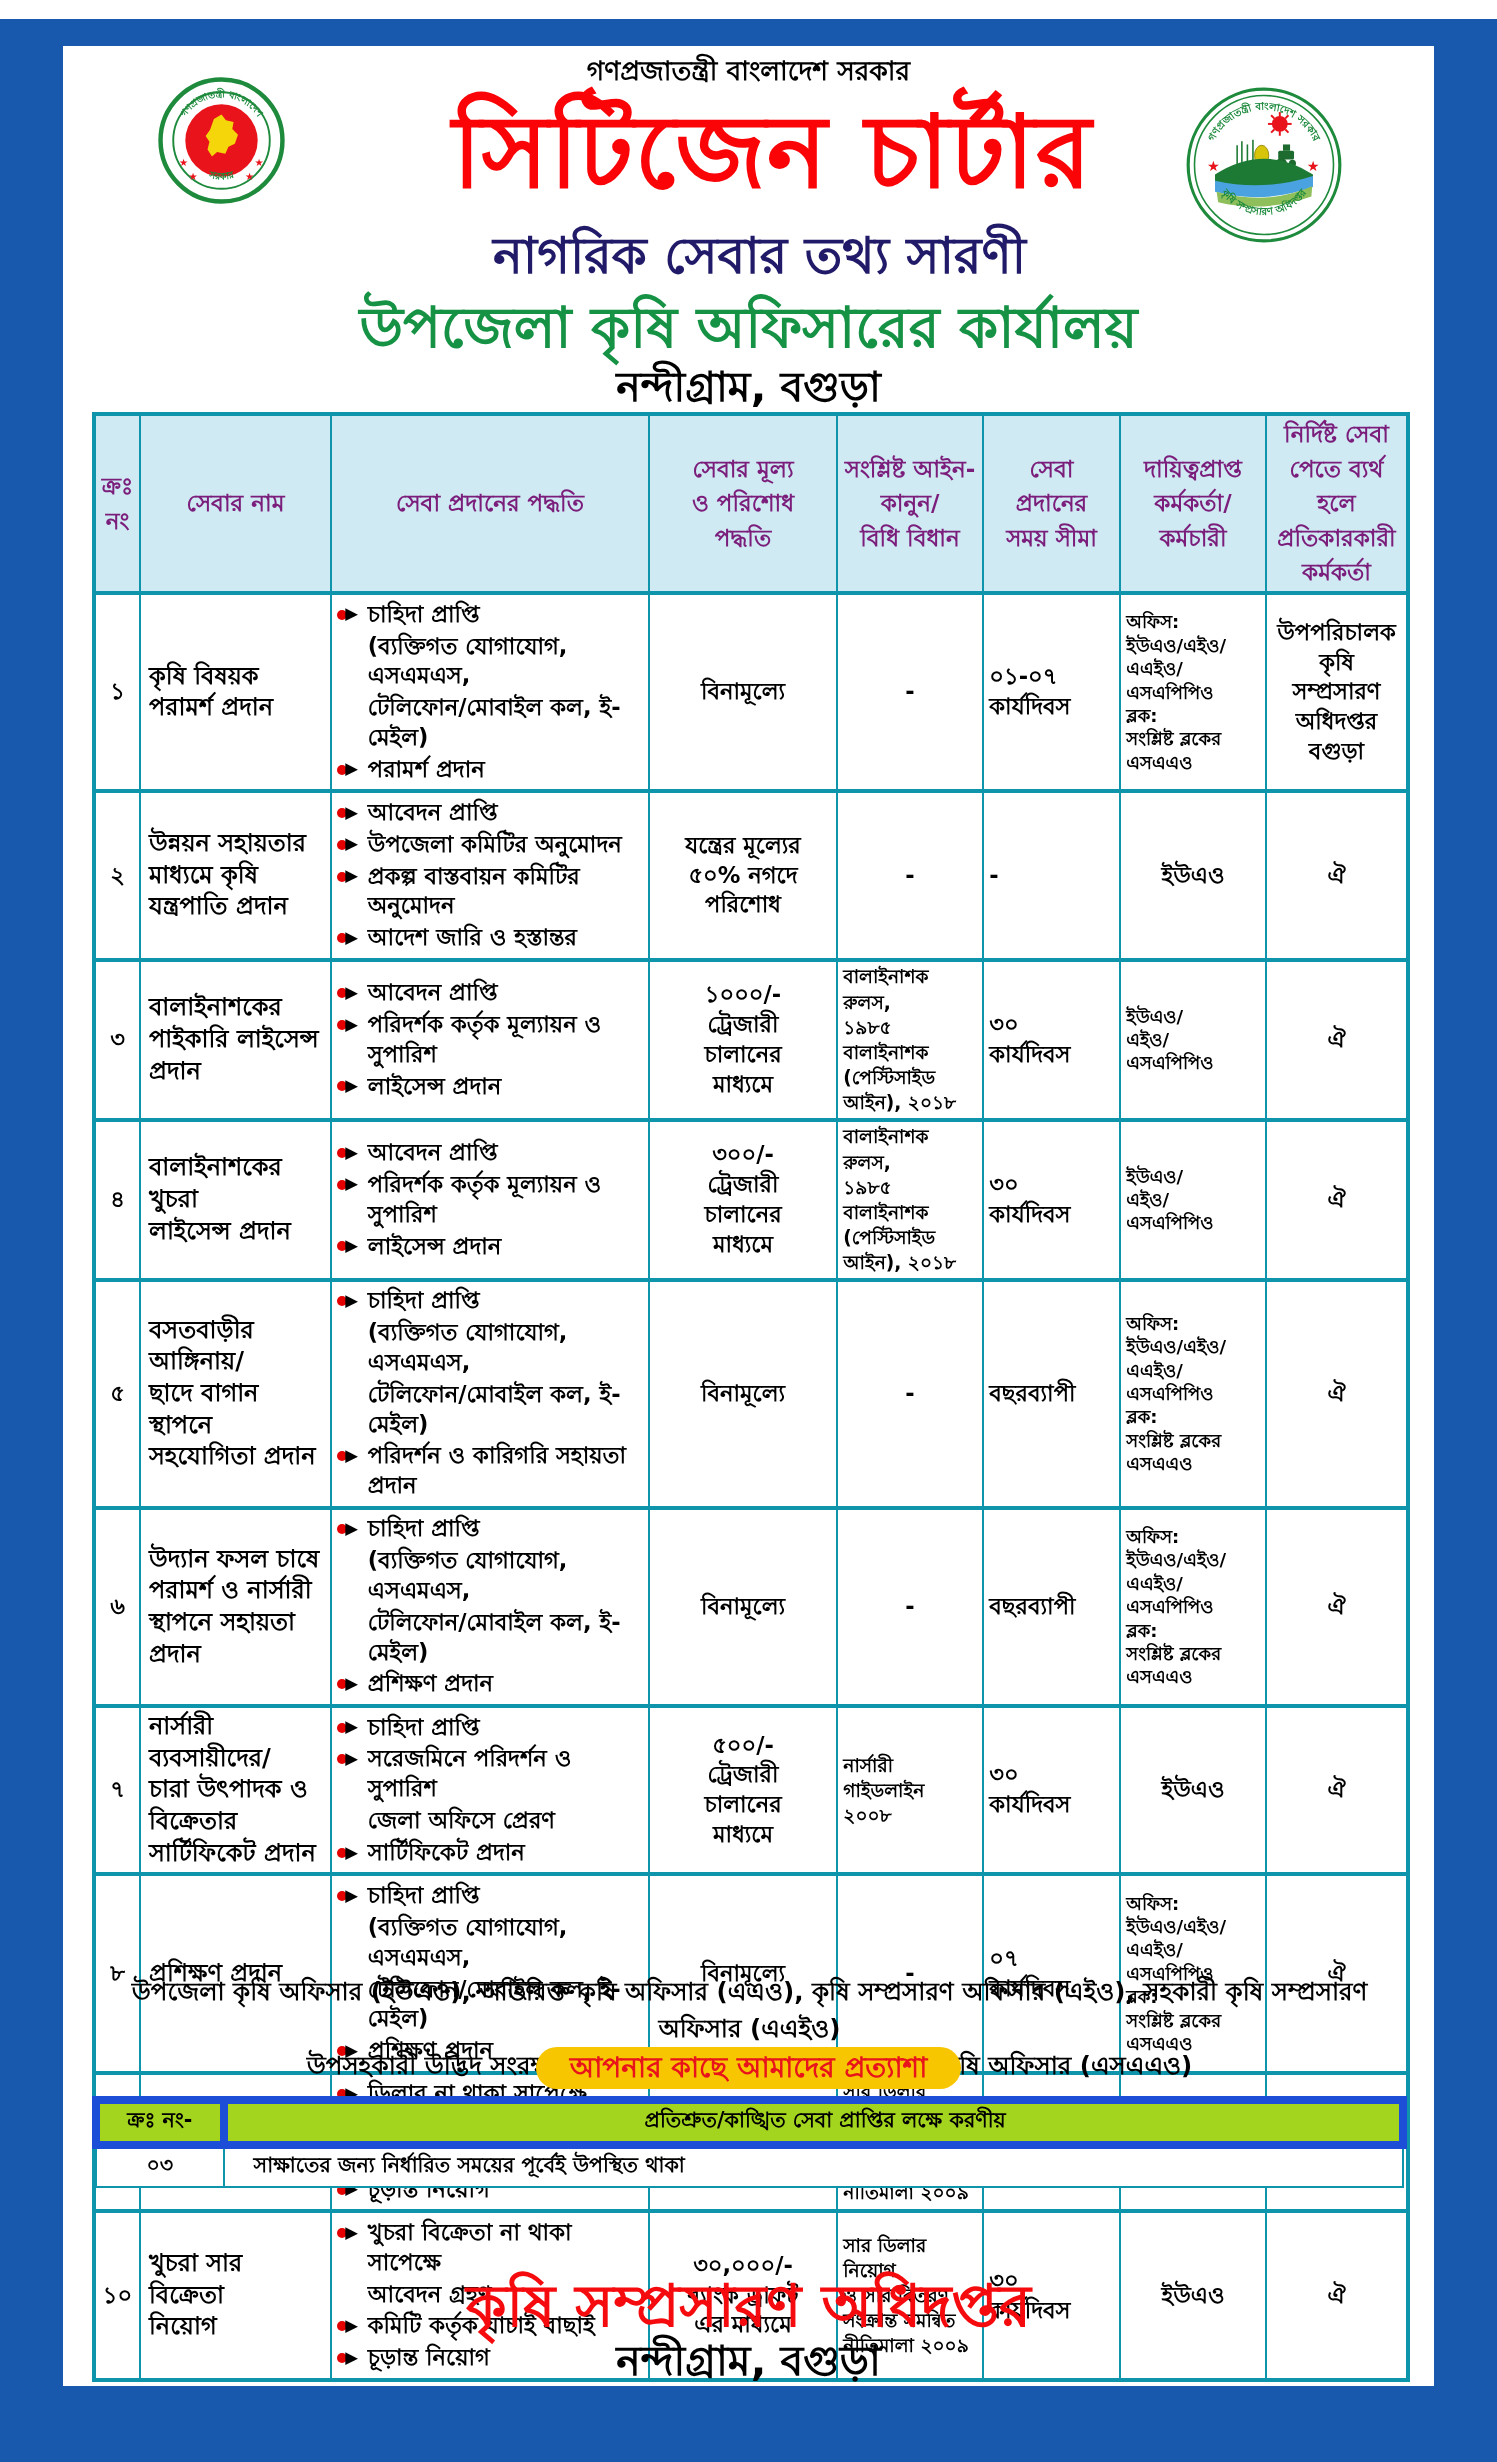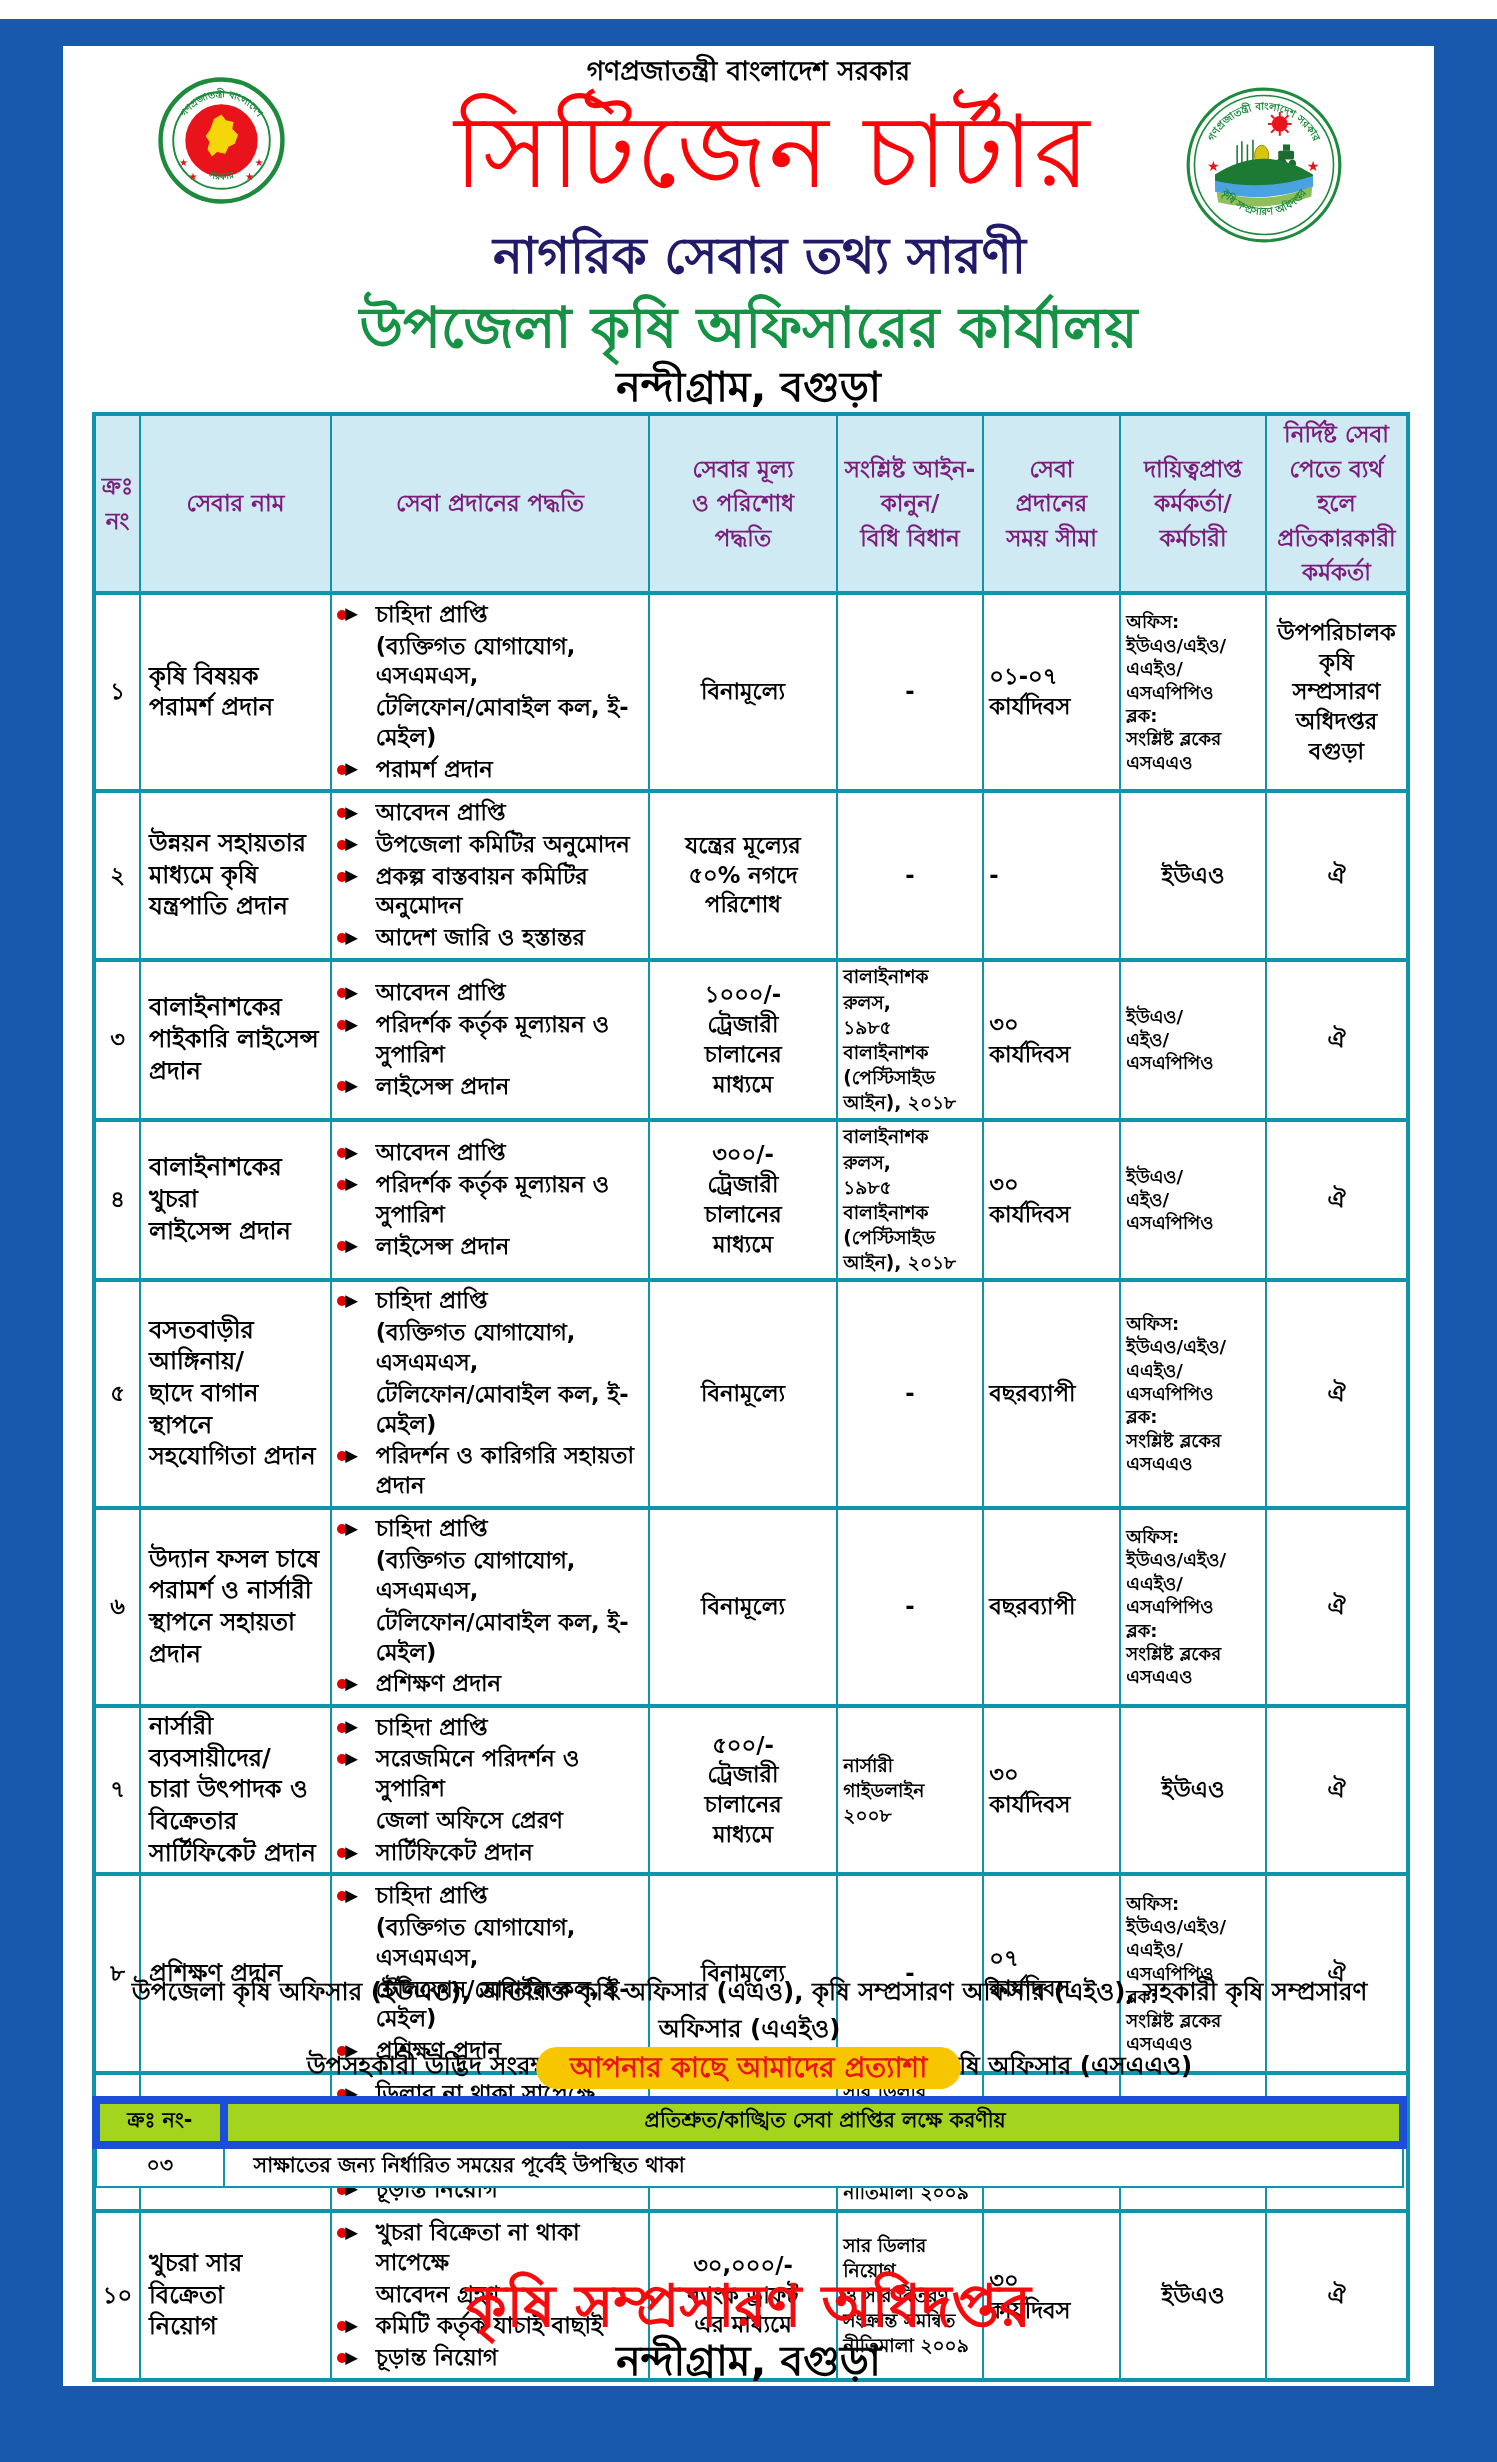--- a/index.html
+++ b/index.html
@@ -4,21 +4,21 @@
 <style>
   html,body{margin:0;padding:0;background:#ffffff;}
   .page{position:relative;width:1497px;height:2462px;background:#ffffff;overflow:hidden;
         font-family:"DejaVu Sans",sans-serif;}
   .frame{position:absolute;left:0;top:18.6px;right:0;bottom:0;background:#1859ad;}
   .panel{position:absolute;left:63px;top:46px;width:1371px;height:2340px;background:#ffffff;}
 
   
   .hdr{position:relative;text-align:center;}
   .gov-line{height:36px;padding-top:5.3px;font-size:26.5px;font-weight:bold;color:#000;}
-  .main-title{height:135px;line-height:131px;font-size:101px;font-weight:normal;color:#fa0408;letter-spacing:1.3px;margin-left:48px;}
+  .main-title{height:135px;line-height:131px;font-size:101px;font-weight:bold;color:#fa0408;letter-spacing:1.3px;margin-left:48px;}
   .sub-title{height:72px;line-height:69px;font-size:50px;font-weight:bold;color:#201a69;padding-left:22px;}
   .office-line{height:70px;line-height:68px;font-size:56px;font-weight:bold;color:#169245;}
   .loc-line{height:48px;line-height:46px;font-size:41px;font-weight:bold;color:#000;}
   .logo{position:absolute;}
   .logo.left{left:95px;top:30.5px;width:127px;height:127px;}
   .logo.right{left:1122px;top:40px;width:158px;height:158px;}
 
   
   table.main{position:absolute;top:366px;left:29px;width:1315px;border-collapse:collapse;
              table-layout:fixed;border:4.6px solid #0f95ab;}
@@ -35,21 +35,21 @@
   .c-law.multi{text-align:left;font-size:18.6px !important;line-height:1.35 !important;}
   .c-time{white-space:pre-line;}
   .c-off{text-align:center;white-space:pre-line;}
   .c-off.multi{text-align:left;font-size:18px !important;line-height:1.3 !important;}
   .c-remedy{text-align:center;white-space:pre-line;}
   .mline{display:flex;align-items:flex-start;margin:2px 0;}
   .mline.cont{padding-left:30.5px;}
   .blt{flex:none;width:30.5px;display:inline-flex;align-items:center;padding-top:6.6px;}
   .dot{width:10px;height:10px;border-radius:50%;background:#e50000;display:inline-block;}
   .arr{font-size:16.6px;line-height:1;color:#000;margin-left:-2px;}
-  .mtext{display:inline-block;margin-left:8px;}
+  .mtext{display:inline-block;}
 
   
   .fnote{position:absolute;top:1928px;left:29px;width:1315px;text-align:center;
          font-size:24.5px;font-weight:bold;color:#000;line-height:1.5;}
   
   .banner-wrap{position:absolute;top:2001px;left:0;width:100%;text-align:center;}
   .banner{display:inline-block;background:#f7c600;color:#e8131b;font-weight:bold;font-size:28px;
           line-height:42px;height:42px;padding:0 34px;border-radius:22.6px;}
   
   table.expect{position:absolute;top:2050px;left:29px;width:1315px;border-collapse:collapse;

